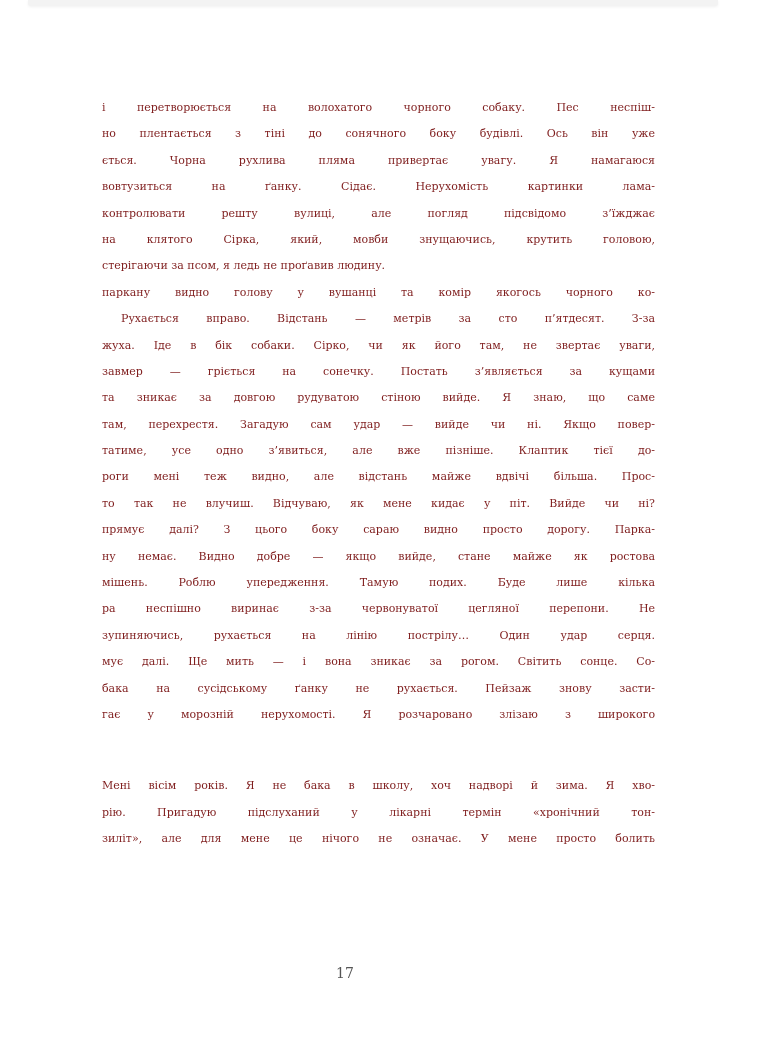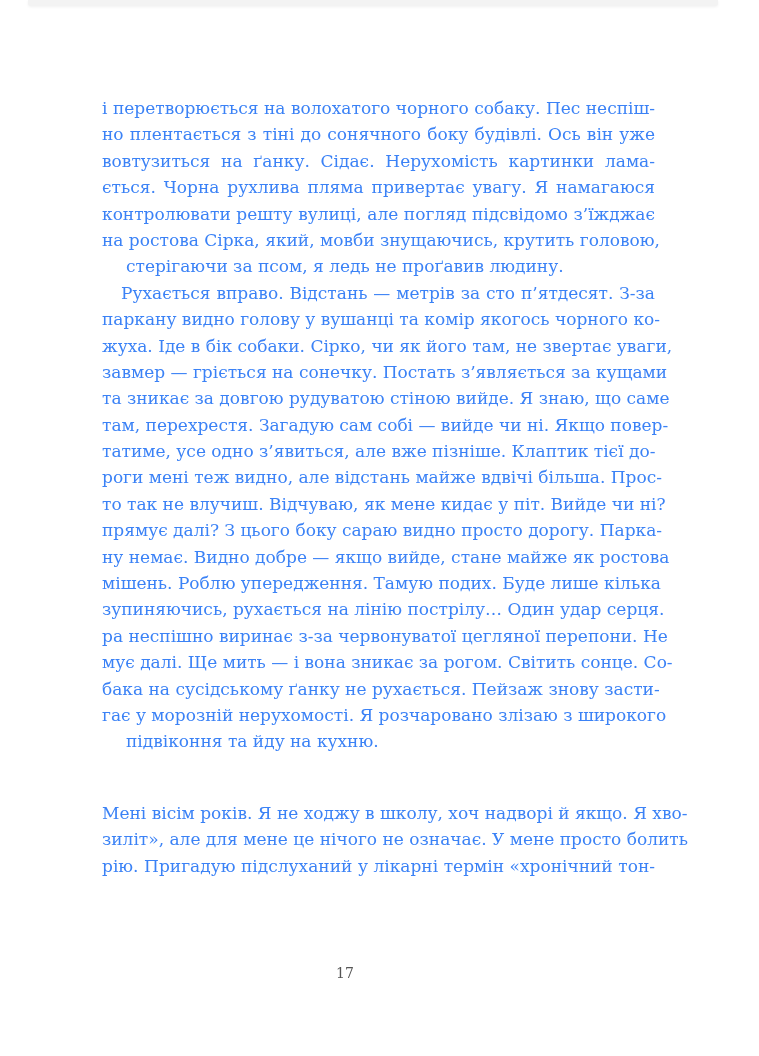--- a/index.html
+++ b/index.html
@@ -5,68 +5,67 @@
   html, body { margin: 0; padding: 0; background: #ffffff; }
   body { width: 759px; height: 1056px; position: relative; overflow: hidden; }
   .top-edge {
     position: absolute; left: 28px; top: 0; width: 690px; height: 6px;
     background: #f3f3f3; box-shadow: 0 1px 3px rgba(0,0,0,0.06);
     border-radius: 0 0 3px 3px;
   }
   .page {
     position: absolute; left: 102px; top: 95px; width: 553px;
     font-family: "DejaVu Serif", "Liberation Serif", serif;
-    font-size: 17px; line-height: 26.4px; color: #3b82f6;
+    font-size: 11px; line-height: 26.4px; color: #7f1d1d;
   }
   .line { display: block; white-space: nowrap; text-align: justify; text-align-last: justify; height: 26.4px; }
-  .line.last { text-align-last: left; margin-left: 24px; }
+  .line.last { text-align-last: left; }
   .line.indent { padding-left: 19px; }
   .section-gap { height: 45px; }
   .page-number {
     position: absolute; left: 0; width: 690px; top: 965px; text-align: center;
     font-family: "DejaVu Serif", "Liberation Serif", serif;
     font-size: 14px; color: #555555;
   }
 </style>
 </head>
 <body>
 
 <div class="top-edge"></div>
 
 <div class="page">
   <div>
     <span class="line">і перетворюється на волохатого чорного собаку. Пес неспіш-</span>
     <span class="line">но плентається з тіні до сонячного боку будівлі. Ось він уже</span>
+    <span class="line">ється. Чорна рухлива пляма привертає увагу. Я намагаюся</span>
     <span class="line">вовтузиться на ґанку. Сідає. Нерухомість картинки лама-</span>
-    <span class="line">ється. Чорна рухлива пляма привертає увагу. Я намагаюся</span>
     <span class="line">контролювати решту вулиці, але погляд підсвідомо з’їжджає</span>
-    <span class="line">на ростова Сірка, який, мовби знущаючись, крутить головою,</span>
+    <span class="line">на клятого Сірка, який, мовби знущаючись, крутить головою,</span>
     <span class="line last">стерігаючи за псом, я ледь не проґавив людину.</span>
   </div>
   <div>
+    <span class="line">паркану видно голову у вушанці та комір якогось чорного ко-</span>
     <span class="line indent">Рухається вправо. Відстань — метрів за сто п’ятдесят. З-за</span>
-    <span class="line">паркану видно голову у вушанці та комір якогось чорного ко-</span>
     <span class="line">жуха. Іде в бік собаки. Сірко, чи як його там, не звертає уваги,</span>
     <span class="line">завмер — гріється на сонечку. Постать з’являється за кущами</span>
     <span class="line">та зникає за довгою рудуватою стіною вийде. Я знаю, що саме</span>
-    <span class="line">там, перехрестя. Загадую сам собі — вийде чи ні. Якщо повер-</span>
+    <span class="line">там, перехрестя. Загадую сам удар — вийде чи ні. Якщо повер-</span>
     <span class="line">татиме, усе одно з’явиться, але вже пізніше. Клаптик тієї до-</span>
     <span class="line">роги мені теж видно, але відстань майже вдвічі більша. Прос-</span>
     <span class="line">то так не влучиш. Відчуваю, як мене кидає у піт. Вийде чи ні?</span>
     <span class="line">прямує далі? З цього боку сараю видно просто дорогу. Парка-</span>
     <span class="line">ну немає. Видно добре — якщо вийде, стане майже як ростова</span>
     <span class="line">мішень. Роблю упередження. Тамую подих. Буде лише кілька</span>
+    <span class="line">ра неспішно виринає з-за червонуватої цегляної перепони. Не</span>
     <span class="line">зупиняючись, рухається на лінію пострілу… Один удар серця.</span>
-    <span class="line">ра неспішно виринає з-за червонуватої цегляної перепони. Не</span>
     <span class="line">мує далі. Ще мить — і вона зникає за рогом. Світить сонце. Со-</span>
     <span class="line">бака на сусідському ґанку не рухається. Пейзаж знову засти-</span>
     <span class="line">гає у морозній нерухомості. Я розчаровано злізаю з широкого</span>
-    <span class="line last">підвіконня та йду на кухню.</span>
   </div>
   <div class="section-gap"></div>
   <div>
-    <span class="line">Мені вісім років. Я не ходжу в школу, хоч надворі й якщо. Я хво-</span>
+    <span class="line">Мені вісім років. Я не бака в школу, хоч надворі й зима. Я хво-</span>
+    <span class="line">рію. Пригадую підслуханий у лікарні термін «хронічний тон-</span>
     <span class="line">зиліт», але для мене це нічого не означає. У мене просто болить</span>
-    <span class="line">рію. Пригадую підслуханий у лікарні термін «хронічний тон-</span>
   </div>
 </div>
 
 <div class="page-number">17</div>
 
 </body></html>

